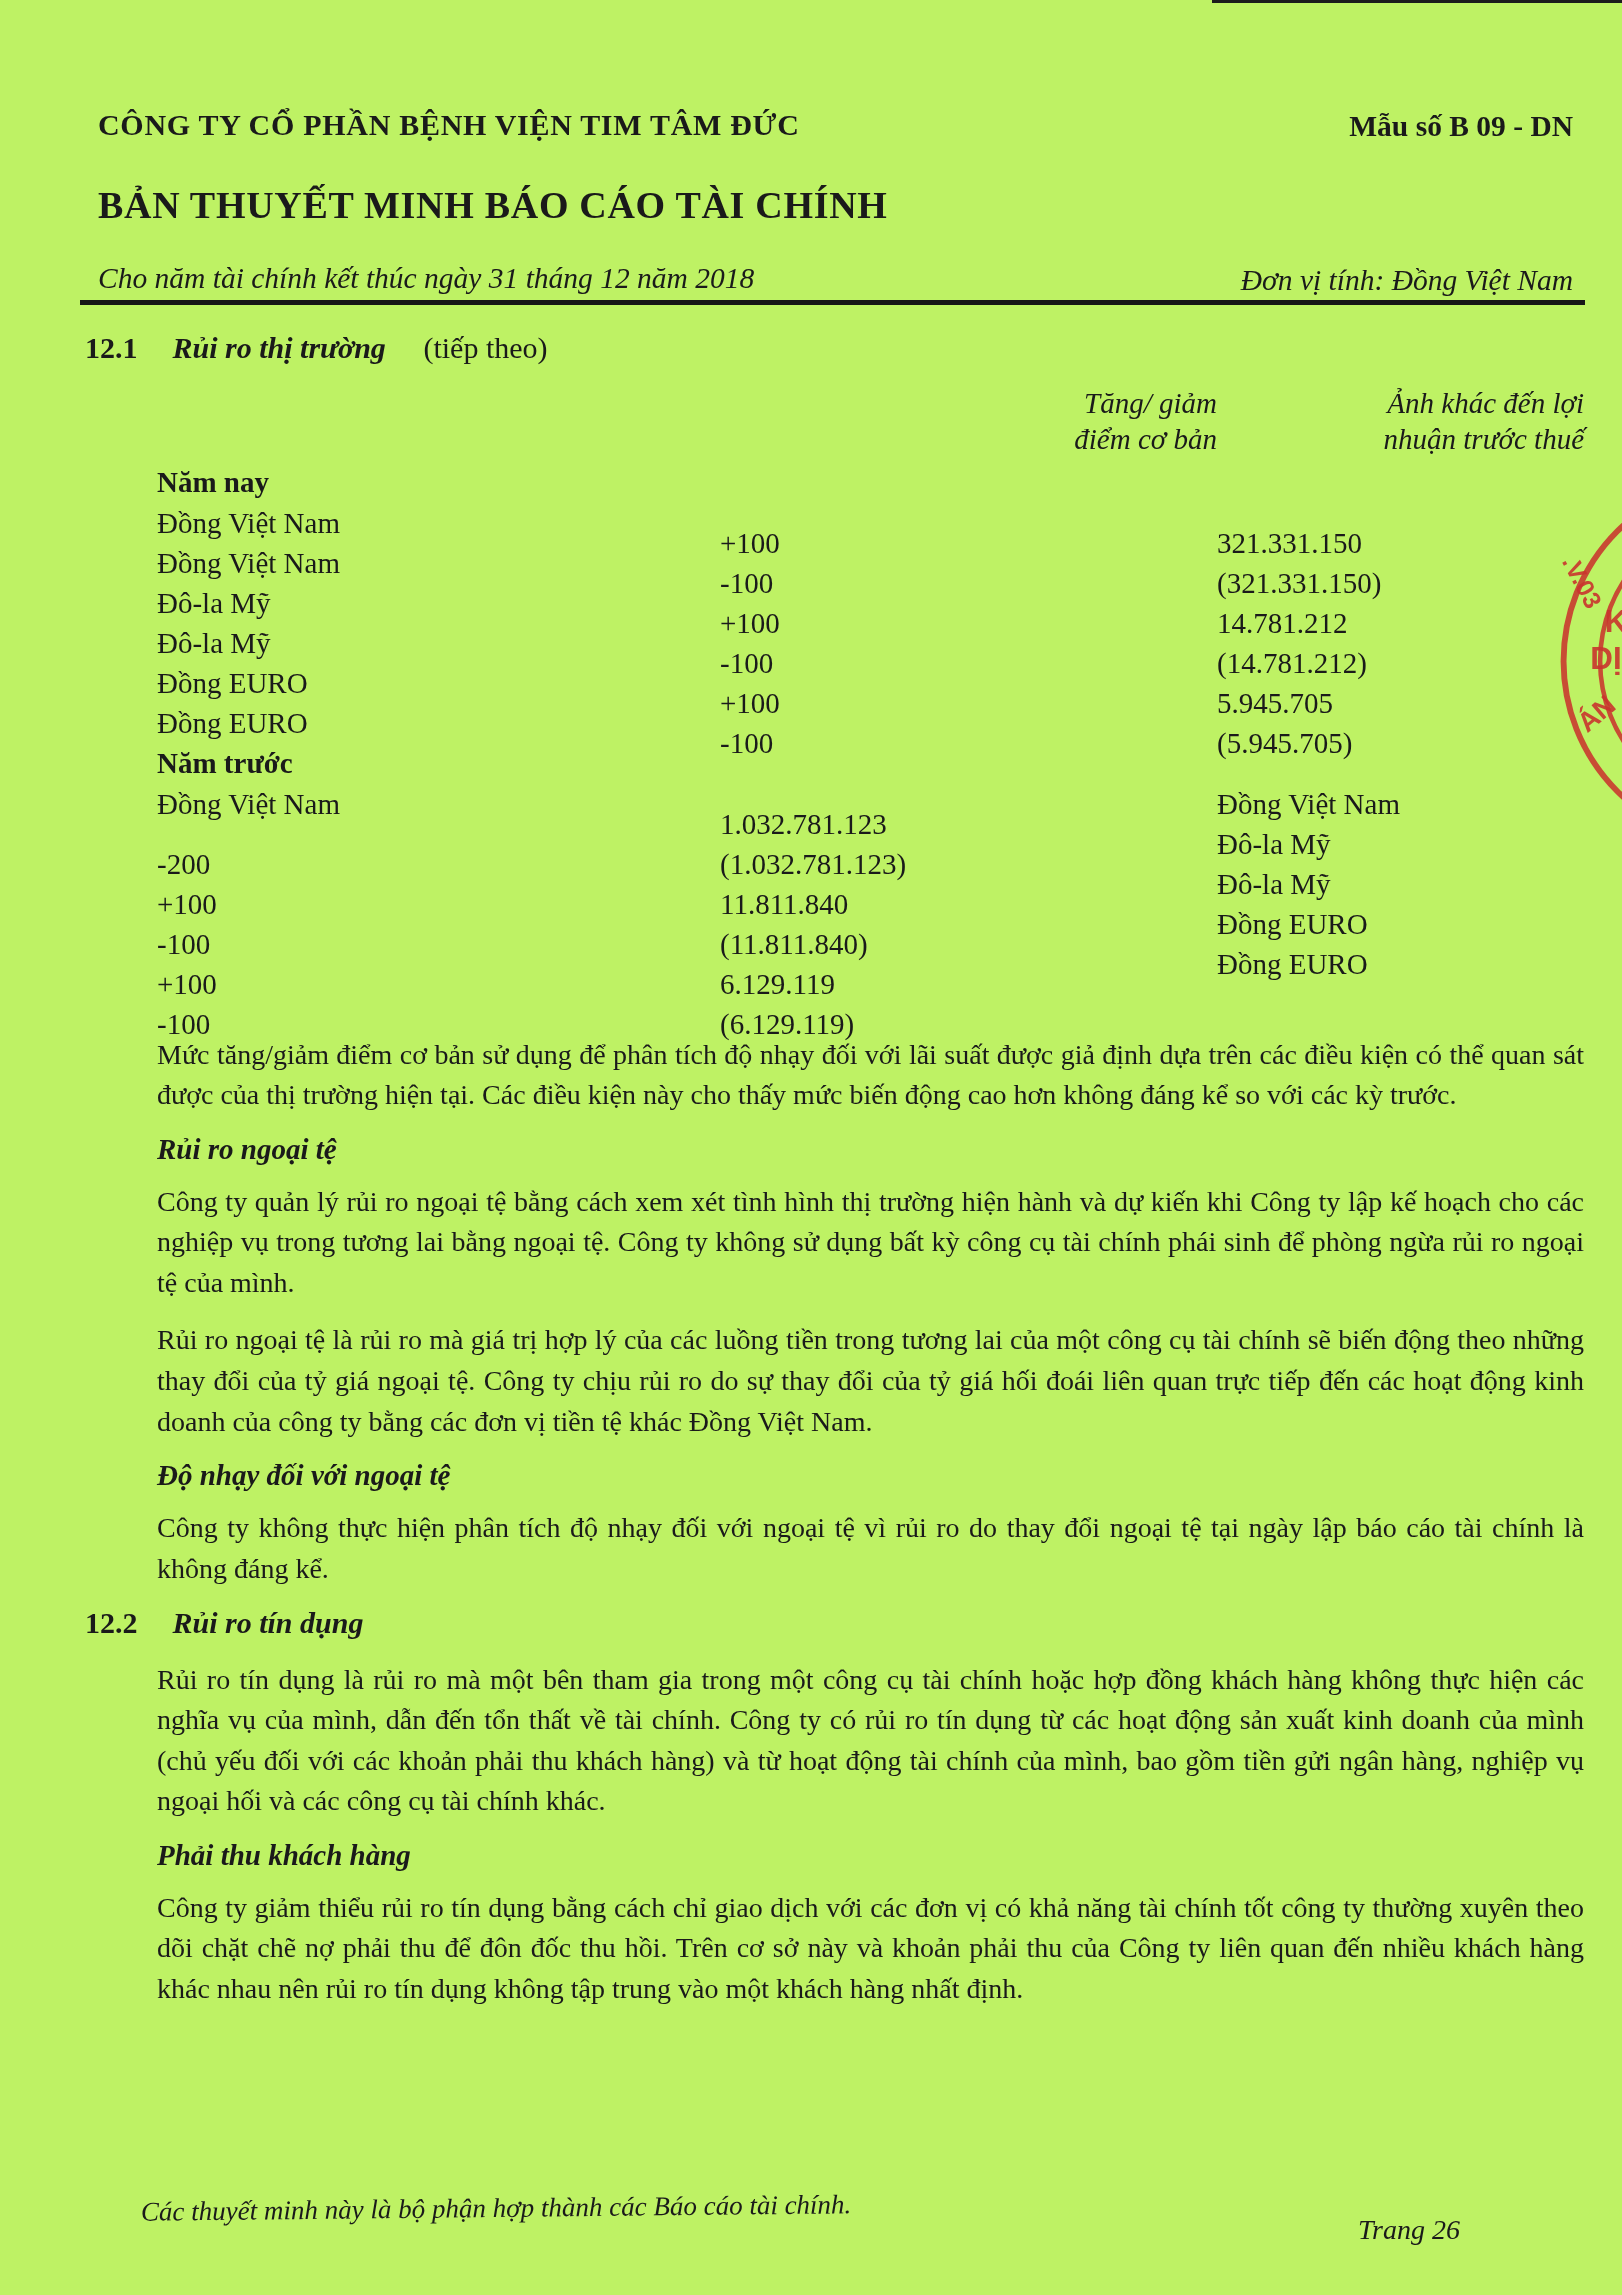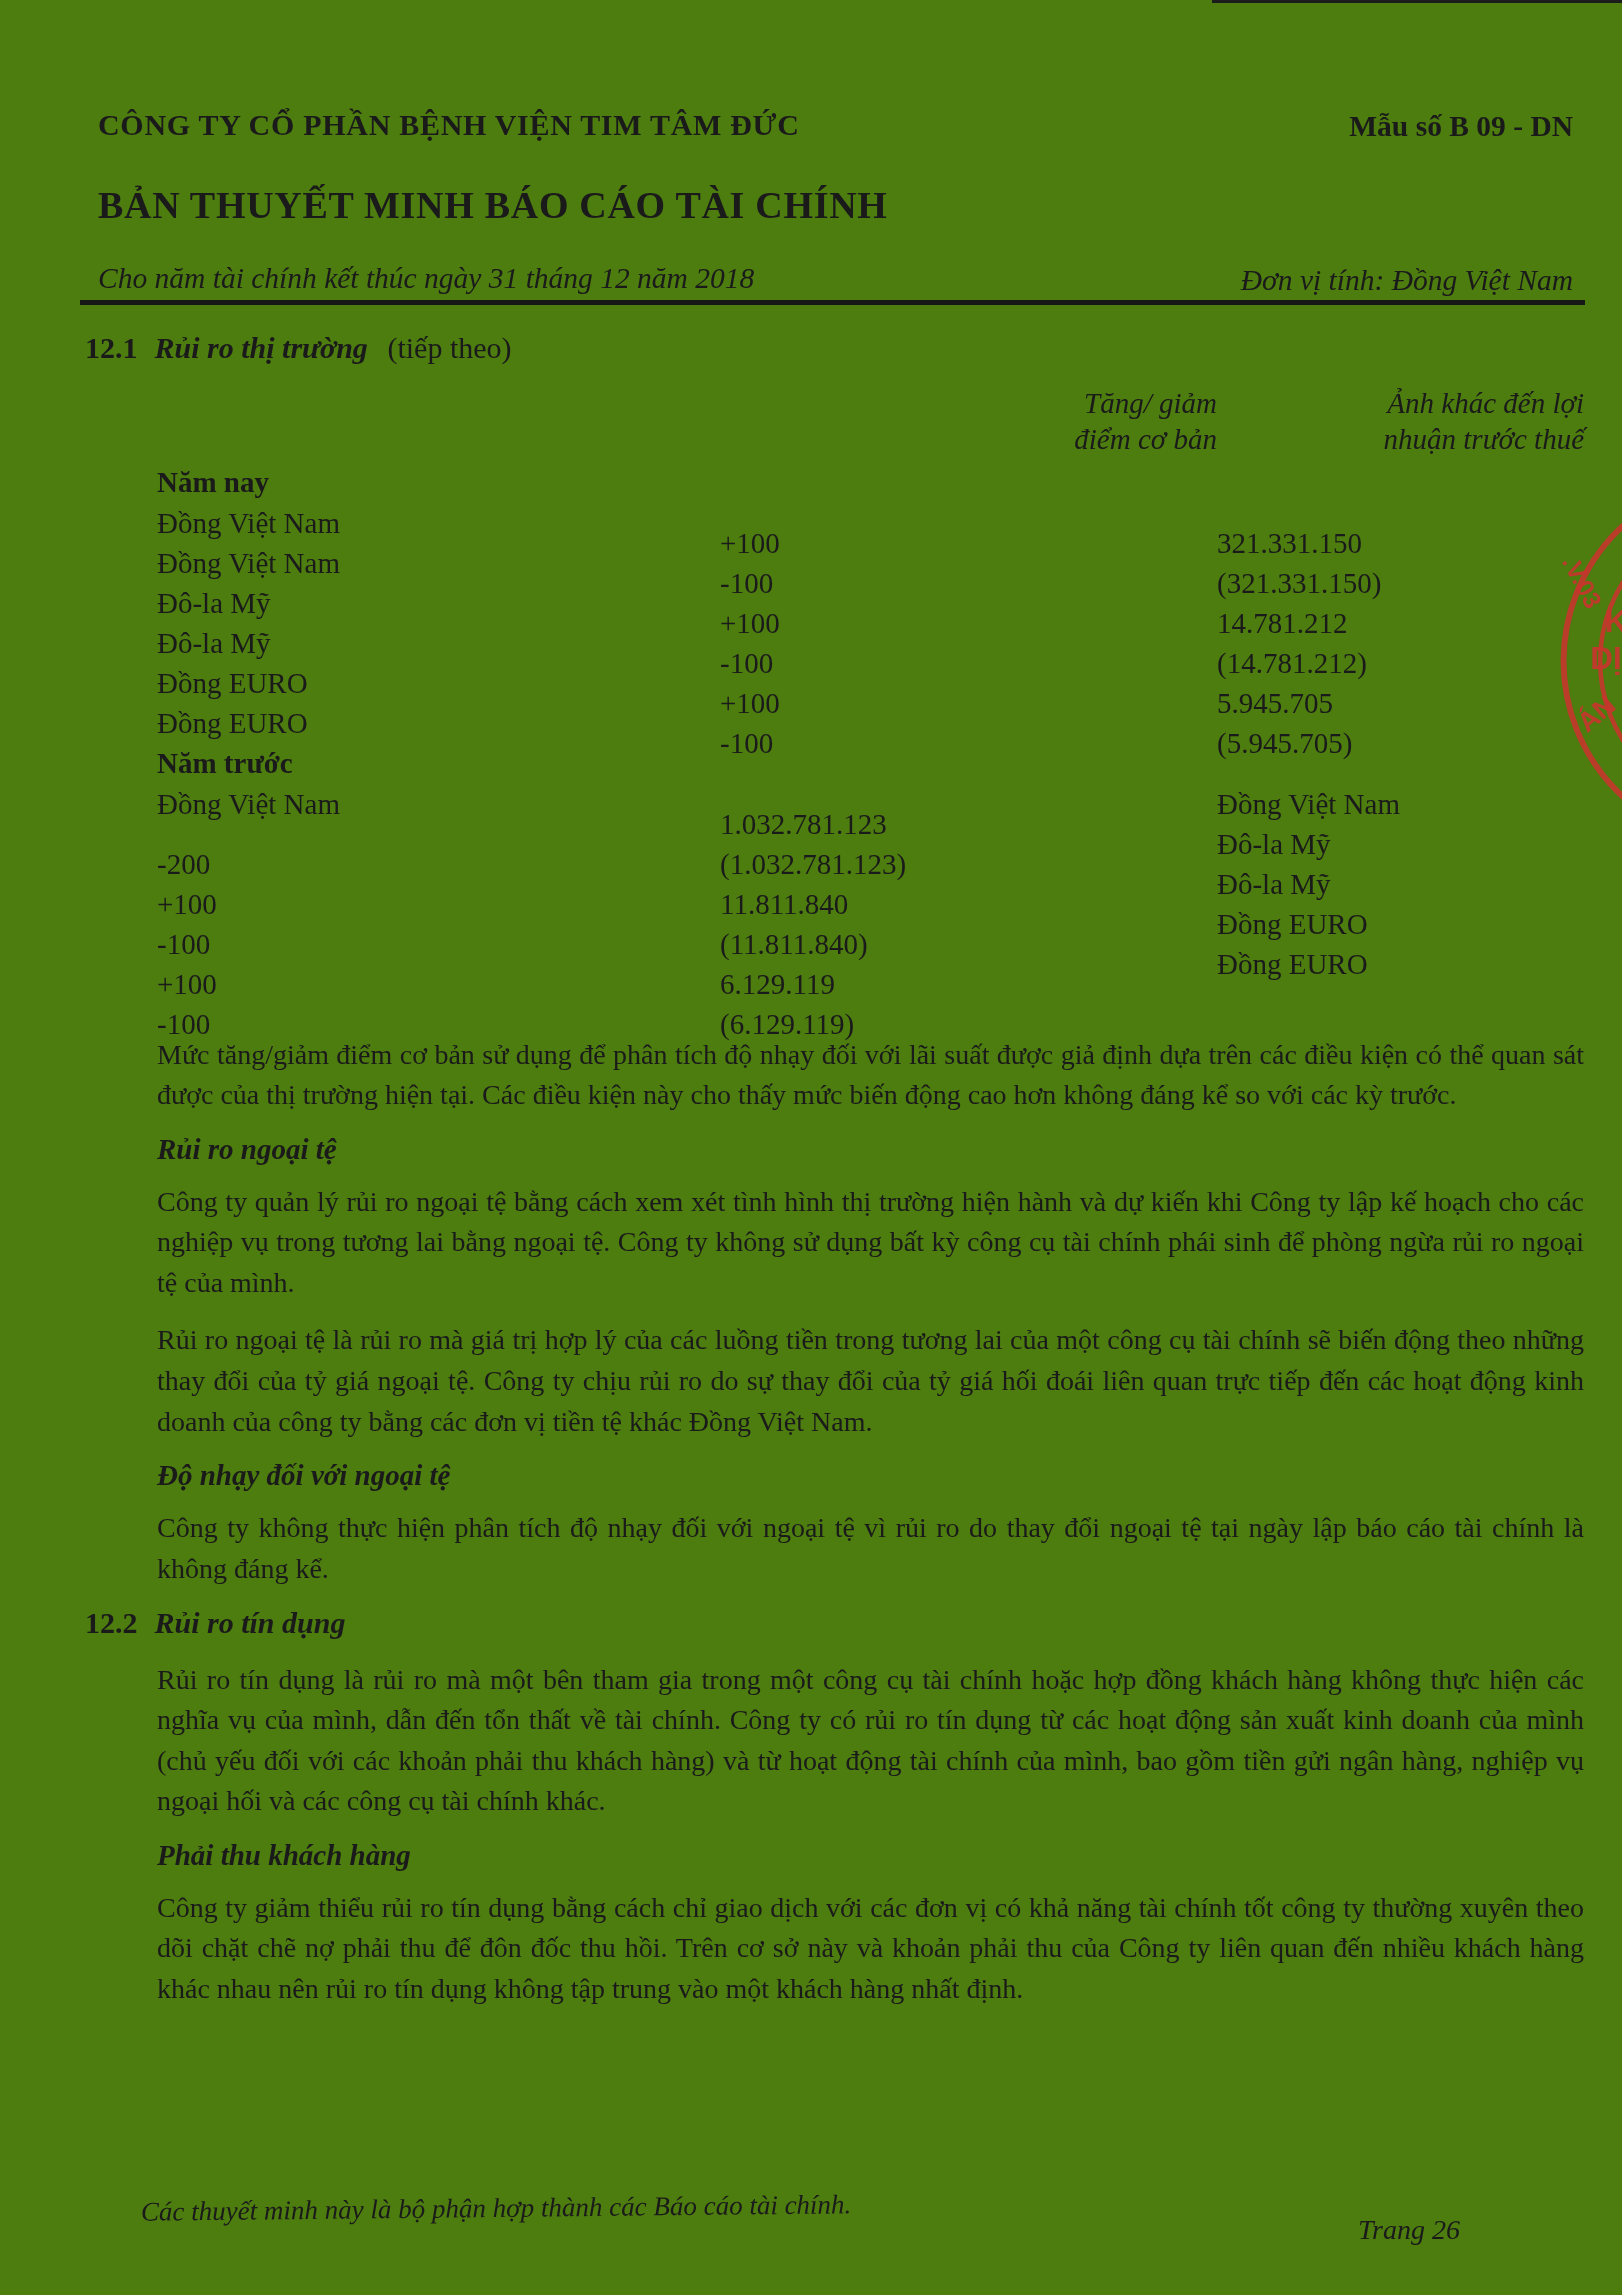--- a/index.html
+++ b/index.html
@@ -1,33 +1,33 @@
 <!DOCTYPE html>
 <html style="font-size:10.5px"><head>
 <meta charset="utf-8">
 <style>
   html,body{margin:0;padding:0;background:#e8e8e6;}
   .page{
     position:relative;width:1623px;height:2295px;margin:0 auto;
-    background:#4d7c0f;color:#1a1a1a;overflow:hidden;
+    background:#bef264;color:#1a1a1a;overflow:hidden;
     font-family:"Liberation Serif",serif;
   }
   .edge-top{position:absolute;left:1212px;top:0;width:410px;height:3.3px;background:#1c1c1c;}
 
   
   .company{position:absolute;left:98px;top:108px;font-weight:bold;font-size:30px;letter-spacing:0.7px;}
   .form-no{position:absolute;right:50px;top:110px;font-weight:bold;font-size:29.5px;}
   .doc-title{position:absolute;left:98px;top:183px;font-weight:bold;font-size:38px;letter-spacing:0.7px;}
   .period{position:absolute;left:98px;top:262px;font-style:italic;font-size:29.5px;}
   .unit{position:absolute;right:50px;top:264px;font-style:italic;font-size:29.5px;}
   .rule{position:absolute;left:80px;right:38px;top:300px;height:4.6px;background:#171717;}
 
   
   .content{position:absolute;left:85px;top:331px;width:1500px;}
-  .sec-head{display:flex;gap:17px;align-items:flex-start;font-size:30px;font-weight:bold;margin:0 0 19.6px 0;}
+  .sec-head{display:flex;gap:35px;align-items:flex-start;font-size:30px;font-weight:bold;margin:0 0 19.6px 0;}
   .sec-head .sec-title{font-style:italic;}
   .sec-head .sec-suffix{font-weight:normal;margin-left:2.6px;}
   p.body{margin:0 0 17px 72px;width:1427px;font-size:28px;line-height:1.45;text-align:justify;}
   .sub-head{margin:5.2px 0 15.7px 72px;font-size:29px;font-weight:bold;font-style:italic;}
 
   
   .stable{margin:3.9px 0 6.5px 72px;width:1427px;display:grid;grid-template-columns:563px 497px 367px;font-size:29px;}
   .stable .th{font-style:italic;text-align:right;line-height:1.25;padding-bottom:9.2px;}
   .stable .glabel{grid-column:1 / 4;font-weight:bold;height:41px;}
   .stable .c-cur{height:40px;}

